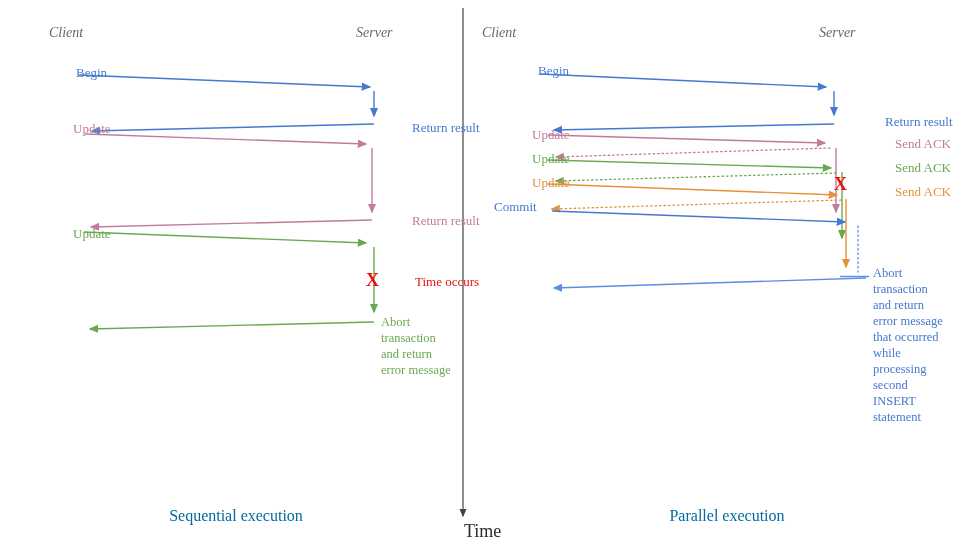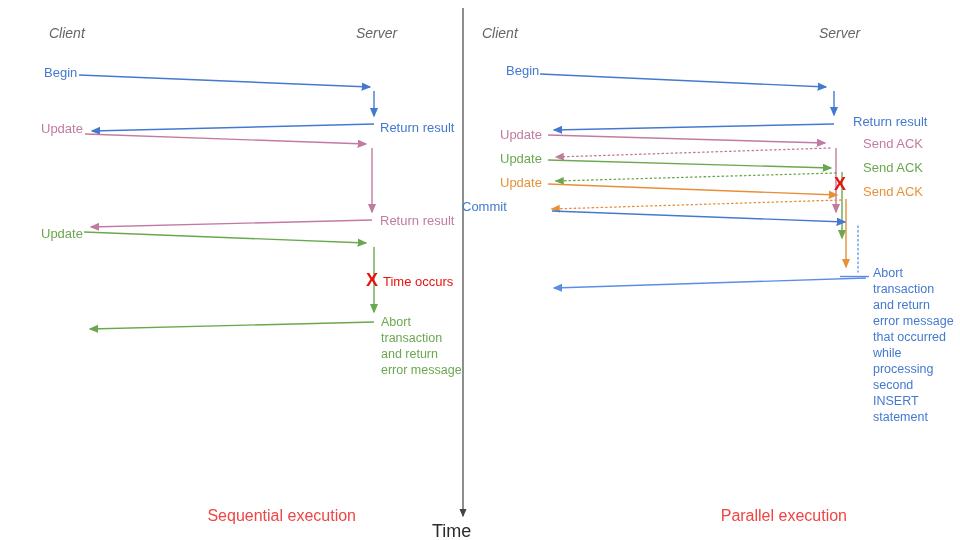--- a/index.html
+++ b/index.html
@@ -1,22 +1,22 @@
 <!DOCTYPE html>
 <html style="--blue: #4479d0; --light_blue: #5b8de8; --pink: #c27ba0; --green: #6aa84f; --orange: #e6913a; --red: #e8130c; --axis: #444444; --header: #666666;"><head>
 <meta charset="utf-8">
 <style>
   html,body{margin:0;padding:0;background:#fff;}
   .stage{
     position:relative;width:960px;height:540px;background:#fff;overflow:hidden;
-    font-family:Liberation Sans, sans-serif;
+    font-family:Liberation Serif, serif;
   }
-  .lbl{position:absolute;font-size:13px;line-height:15px;white-space:nowrap;}
+  .lbl{position:absolute;font-size:13px;line-height:15px;white-space:nowrap;margin-left:32px;}
   .hdr{position:absolute;font-size:14px;font-style:italic;color:var(--header,#666);white-space:nowrap;}
-  .title{position:absolute;font-size:16px;color:#ef4444;text-align:right;white-space:nowrap;}
+  .title{position:absolute;font-size:16px;color:#0369a1;text-align:center;white-space:nowrap;}
   .note{position:absolute;font-size:12.5px;line-height:16px;white-space:pre-line;}
   .xmark{position:absolute;font-size:18px;font-weight:bold;color:var(--red,#e8130c);line-height:18px;}
   .c-blue{color:var(--blue,#4479d0);}
   .c-pink{color:var(--pink,#c27ba0);}
   .c-green{color:var(--green,#6aa84f);}
   .c-orange{color:var(--orange,#e6913a);}
   .c-red{color:var(--red,#e8130c);}
   .c-axis{color:#2b2b2b;}
   svg.wires{position:absolute;left:0;top:0;}
   .ln{fill:none;stroke-width:1.4;}

